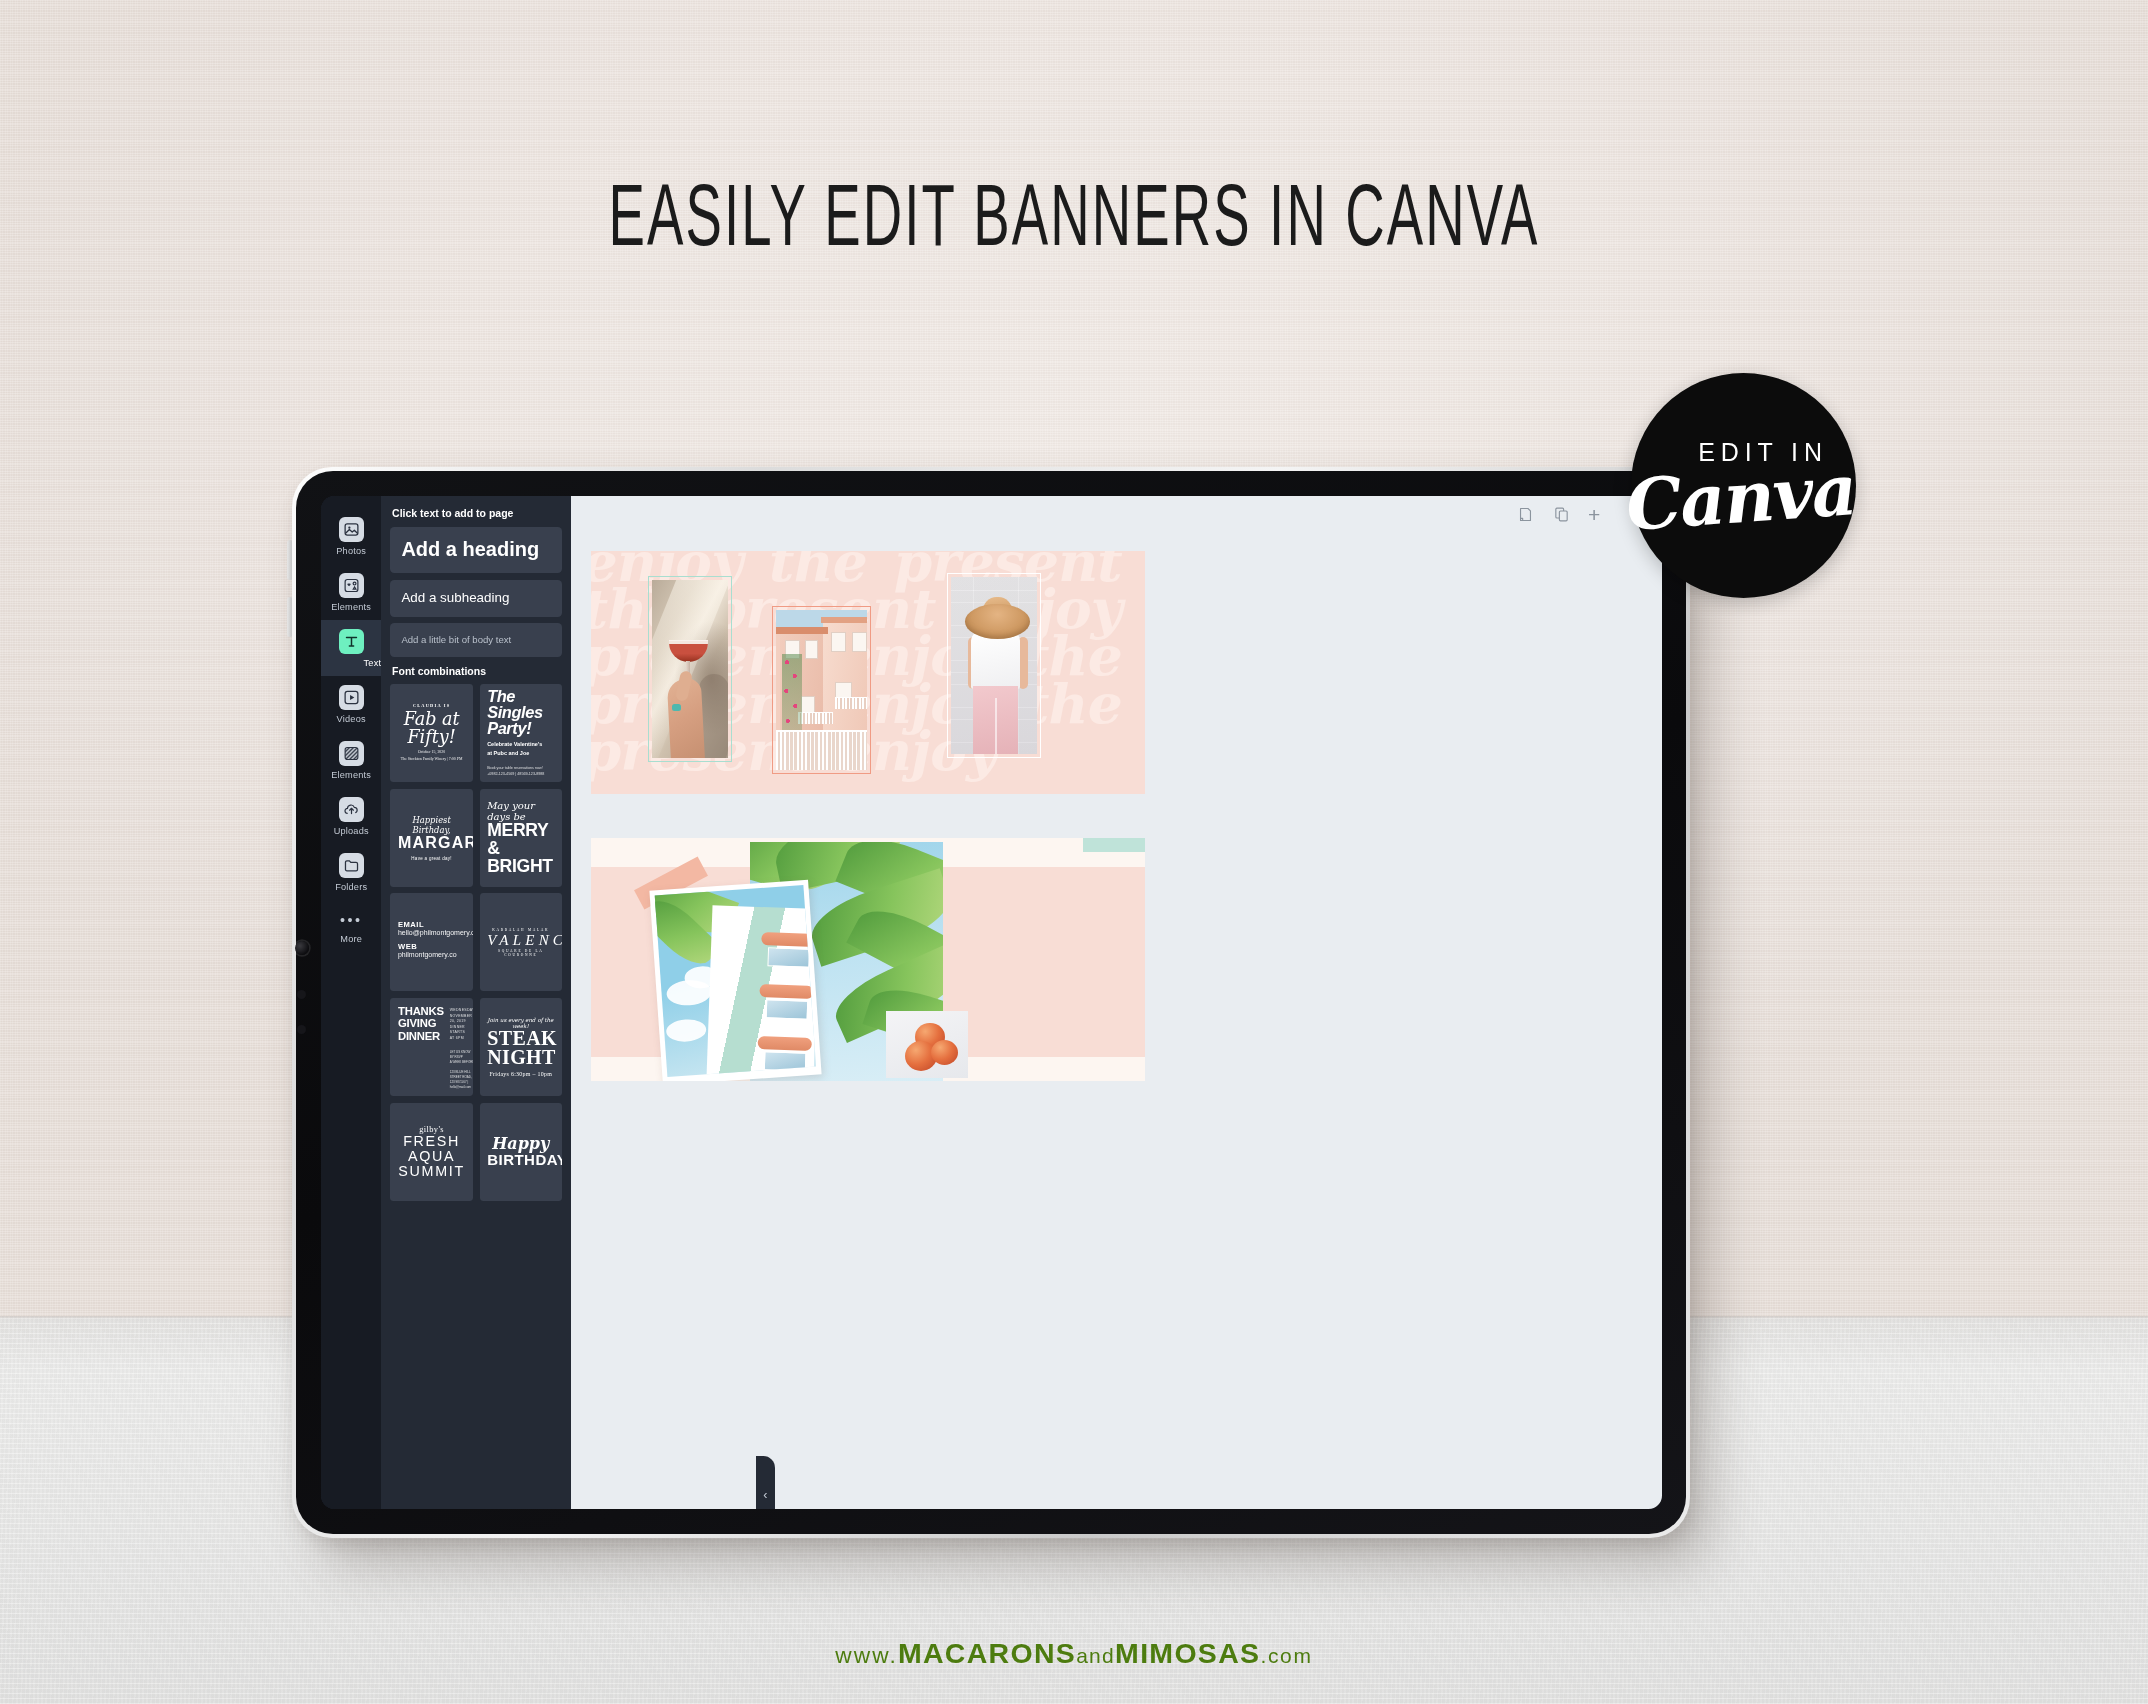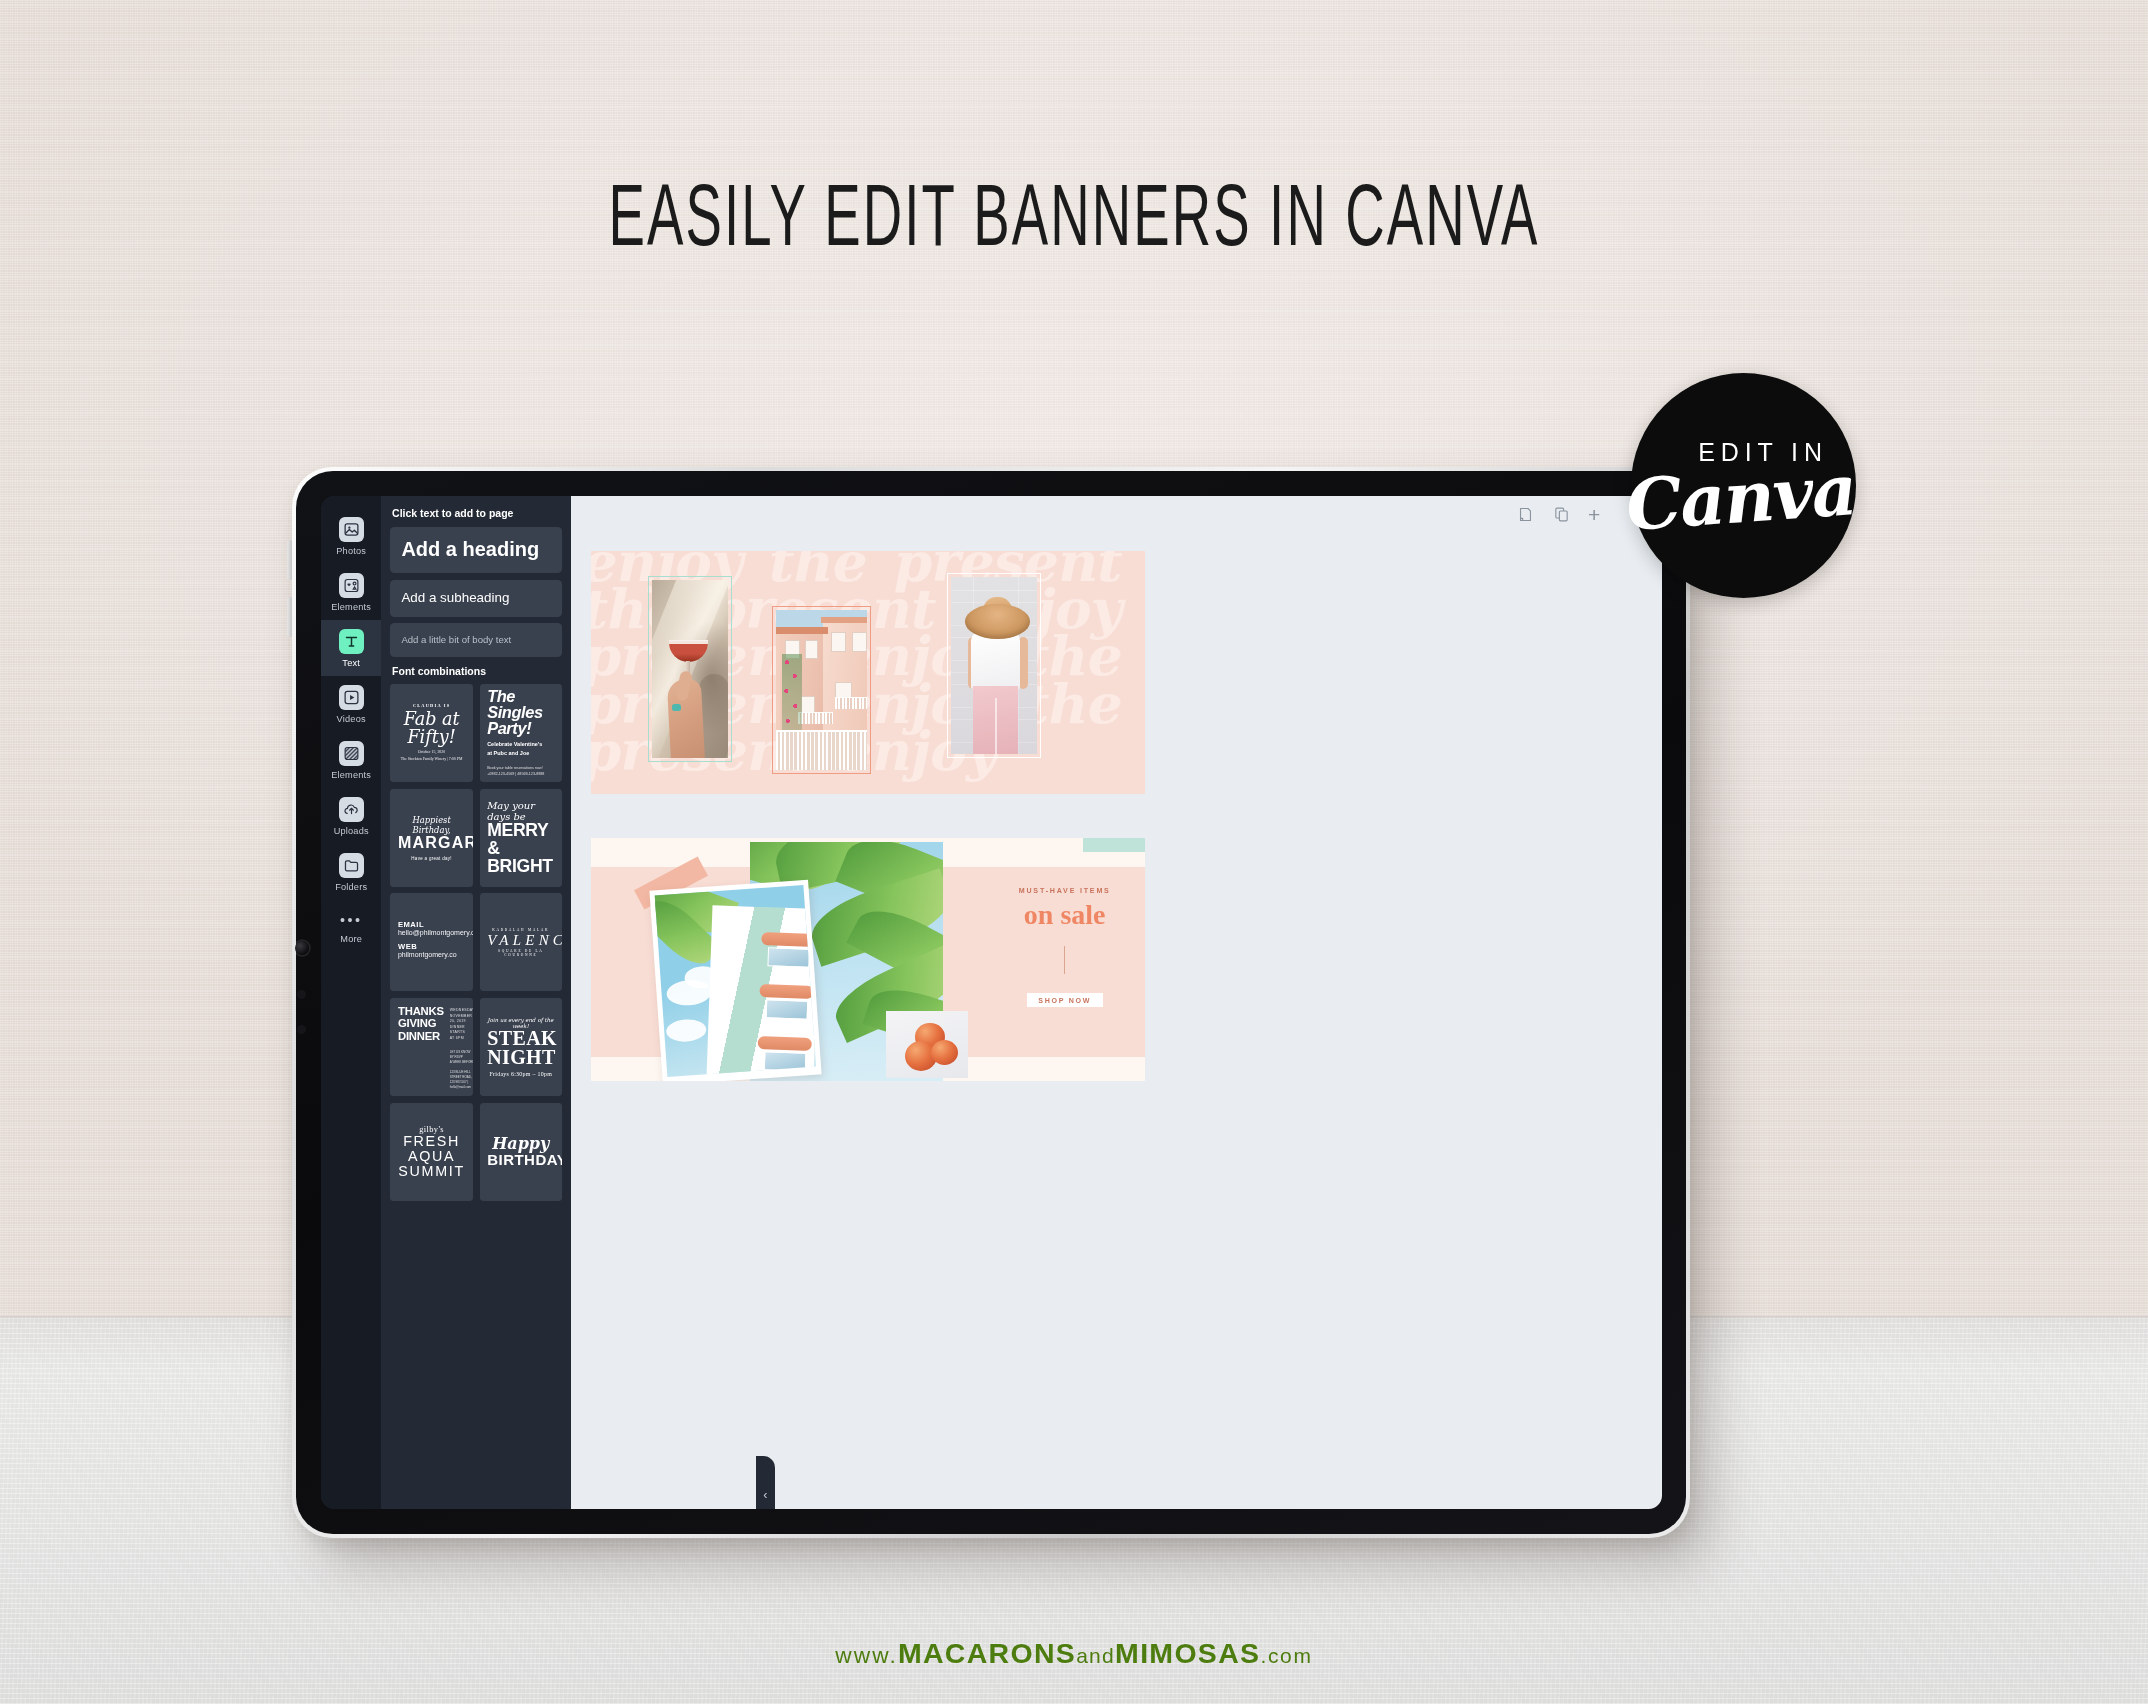--- a/index.html
+++ b/index.html
@@ -130,21 +130,21 @@
   .rail-item.active { background:#2c3442; }
   .rail-ico {
     width:25px; height:25px; margin:0 auto 4.2px;
     border-radius:5.9px; background:#d6dce4;
     display:flex; align-items:center; justify-content:center;
     color:#2b3240;
   }
   .rail-item.active .rail-ico { background:#6ef0c0; color:#10332a; }
   .rail-ico svg { width:17px; height:17px; display:block; }
   .rail-lbl { font-size:9.2px; color:#c3cad4; letter-spacing:0.2px; }
-  .rail-item.active .rail-lbl { color:#fff; }
+  .rail-item.active .rail-lbl { color:#fff;text-align:right; }
   .rail-dots { color:#c3cad4; font-size:14.3px; letter-spacing:2.5px; line-height:23.5px; height:25px; }
 
   
   #panel {
     width:190px; flex:0 0 190px; background:#242a35;
     padding:10px 9.2px 0 9.2px; position:relative; overflow:hidden;
   }
   .panel-h {
     color:#fff; font-size:10.5px; font-weight:700; margin:0.8px 0 7.6px 1.7px;
   }
@@ -702,26 +702,20 @@
             </div>
           </div>
         </div>
 
         <div id="b2-peach">
           <div class="peach" style="left:28.5px;top:11.7px;width:30px;height:28.5px"></div>
           <div class="peach" style="left:18.5px;top:30px;width:32px;height:30px"></div>
           <div class="peach" style="left:45px;top:28.5px;width:27px;height:25px"></div>
         </div>
 
-        <div id="b2-right">
-          <div id="b2-kicker">MUST-HAVE ITEMS</div>
-          <div id="b2-sale">on sale</div>
-          <div id="b2-rule"></div>
-          <div id="b2-shop">SHOP NOW</div>
-        </div>
       </div>
 
     </div>
 
     <div id="handle">‹</div>
 
   </div>
  </div>
 </div>
 

